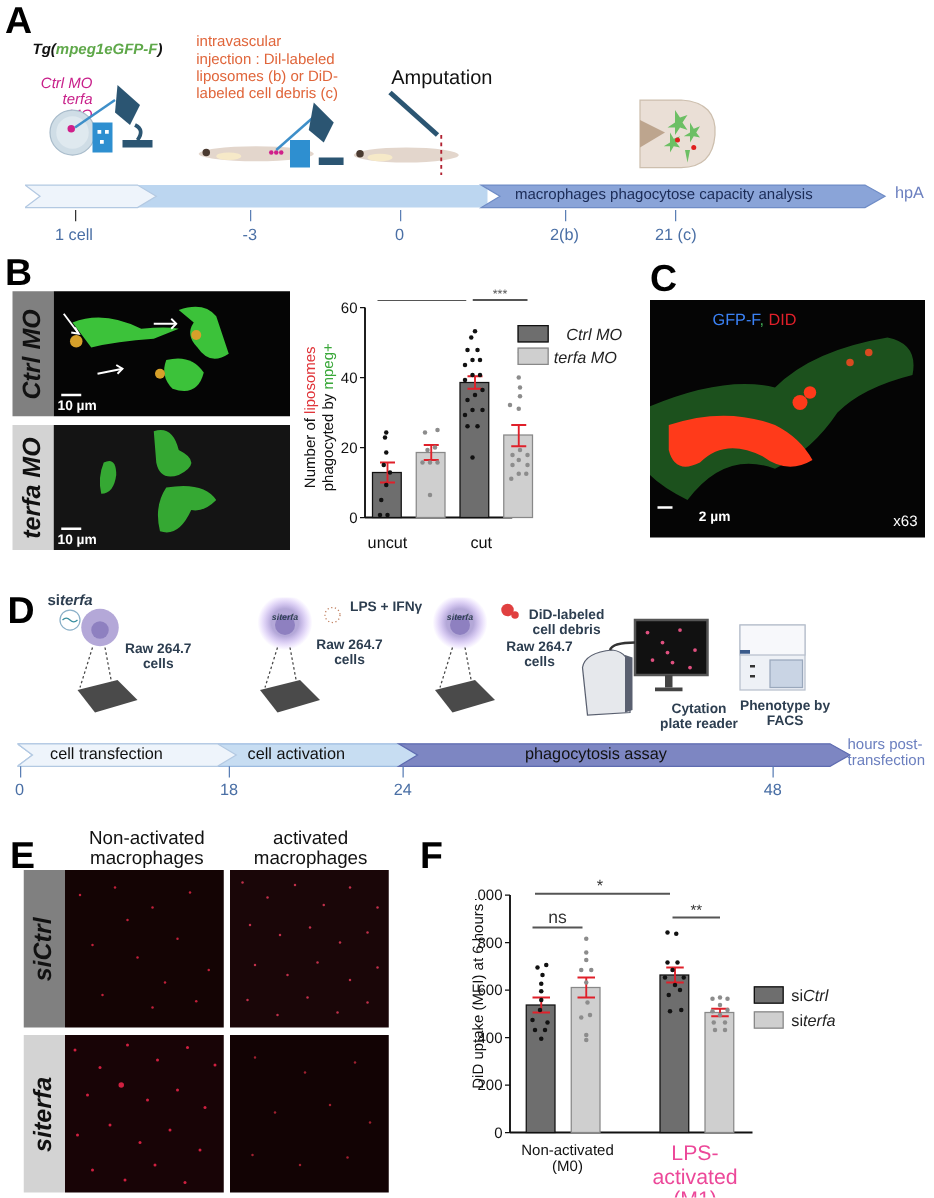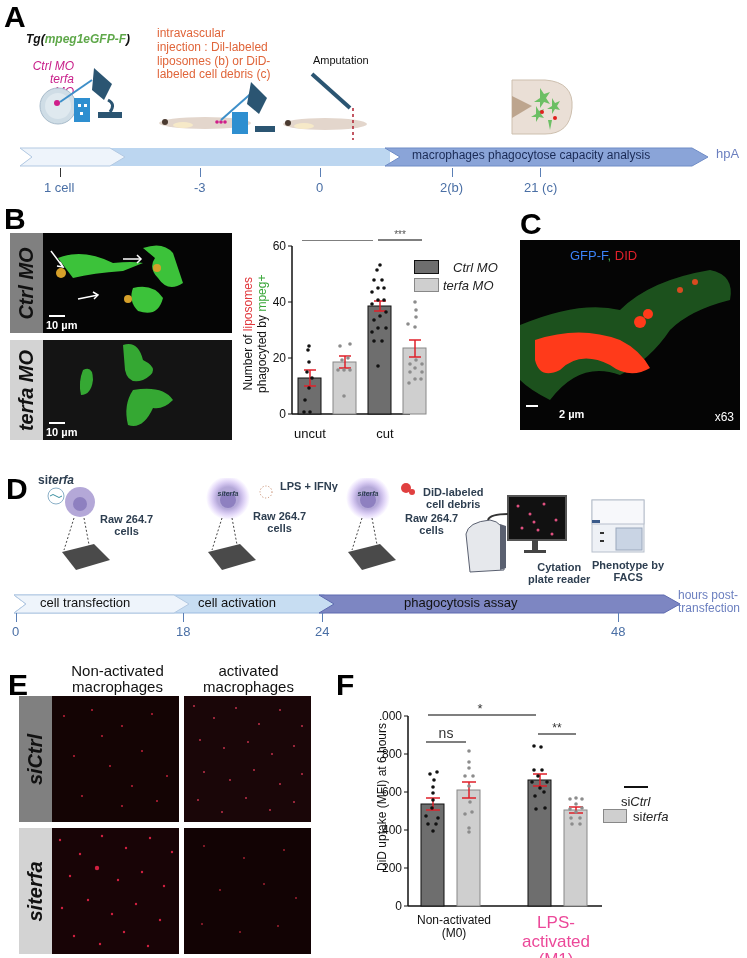--- a/index.html
+++ b/index.html
@@ -53,21 +53,21 @@
     <circle cx="10" cy="42" r="3" fill="#4a3a30"></circle>
     <ellipse cx="28" cy="45" rx="10" ry="3" fill="#f6e9c8"></ellipse>
     <circle cx="62" cy="42" r="1.8" fill="#d01f8a"></circle>
       <circle cx="66" cy="42" r="1.8" fill="#d01f8a"></circle>
       <circle cx="70" cy="42" r="1.8" fill="#d01f8a"></circle>
     <line x1="66" y1="40" x2="100" y2="10" stroke="#3e8fc9" stroke-width="2"></line>
     <rect x="77" y="32" width="16" height="22" fill="#2e8fd0"></rect>
     <path d="M96 2 L112 18 L104 34 L92 24 Z" fill="#2b5572"></path>
     <rect x="100" y="46" width="20" height="6" fill="#2b5572"></rect>
   </svg>
-  <div class="abs" style="left:313px;top:54px;font-size:11px;color:#111;">Amputation</div>
+  <div class="abs" style="left:313px;top:54px;font-size:16px;color:#111;">Amputation</div>
   <svg class="abs" style="left:280px;top:70px" width="110" height="70">
     <line x1="32" y1="4" x2="70" y2="38" stroke="#2b5572" stroke-width="4"></line>
     <ellipse cx="45" cy="54" rx="42" ry="6" fill="#e3d6cc"></ellipse>
     <circle cx="8" cy="53" r="3" fill="#4a3a30"></circle>
     <ellipse cx="24" cy="56" rx="10" ry="3" fill="#f6e9c8"></ellipse>
     <line x1="73" y1="38" x2="73" y2="70" stroke="#b02030" stroke-width="1.5" stroke-dasharray="3 3"></line>
   </svg>
   <svg class="abs" style="left:510px;top:78px" width="65" height="58">
     <path d="M2 2 L35 2 Q64 4 62 30 Q60 56 35 56 L2 56 Z" fill="#eadfd6" stroke="#cdbfae"></path>
     <path d="M2 18 L22 28 L2 40 Z" fill="#bda58e"></path>
@@ -357,21 +357,21 @@
       <div>FACS</div>
     </div>
 
   <svg class="abs" style="left:14px;top:593px" width="670" height="22">
     <polygon points="0,2 310,2 325,11 310,20 0,20 12,11" fill="#c7ddf2" stroke="#9cbbe0"></polygon>
     <polygon points="0,2 160,2 175,11 160,20 0,20 12,11" fill="#eef4fb" stroke="#b3c9e2"></polygon>
     <polygon points="305,2 650,2 666,11 650,20 305,20 320,11" fill="#7d86c2" stroke="#5e6bb0"></polygon>
   </svg>
   <div class="abs" style="left:40px;top:595px;font-size:13px;color:#111;">cell transfection</div>
   <div class="abs" style="left:198px;top:595px;font-size:13px;color:#111;">cell activation</div>
-  <div class="abs" style="left:404px;top:595px;font-size:13px;color:#111;">phagocytosis assay</div>
+  <div class="abs" style="left:420px;top:595px;font-size:13px;color:#111;">phagocytosis assay</div>
   <div class="abs" style="left:678px;top:589px;font-size:12px;color:#6b7fbf;line-height:1.05;">
       <div>hours post-</div>
       <div>transfection</div>
     </div>
   <div class="tick" style="left:16px;top:613px;height:9px;"></div>
   <div class="tick" style="left:183px;top:613px;height:9px;"></div>
   <div class="tick" style="left:322px;top:613px;height:9px;"></div>
   <div class="tick" style="left:618px;top:613px;height:9px;"></div>
   <div class="timeline-label" style="left:12px;top:624px;">0</div>
   <div class="timeline-label" style="left:176px;top:624px;">18</div>
@@ -573,21 +573,21 @@
   </svg>
   <div class="abs" style="left:404px;top:914px;width:100px;text-align:center;font-size:12px;line-height:1.1;color:#111;">
       <div>Non-activated</div>
       <div>(M0)</div>
     </div>
   <div class="abs" style="left:506px;top:914px;width:100px;text-align:center;font-size:17px;line-height:1.1;color:#ec4899;">
       <div>LPS-activated</div>
       <div>(M1)</div>
     </div>
   <div class="abs" style="left:603px;top:786px;">
-    <div style="display:flex;align-items:center;gap:6px;height:20px;flex-direction:column;">
+    <div style="display:flex;align-items:center;gap:6px;height:20px;">
       <div style="width:24px;height:14px;background:#6e6e6e;border:1px solid #111;"></div>
       <span style="font-size:13px;"><span>si</span><i>Ctrl</i></span>
     </div>
     <div style="display:flex;align-items:center;gap:6px;height:20px;">
       <div style="width:24px;height:14px;background:#cfcfcf;border:1px solid #888;"></div>
       <span style="font-size:13px;"><span>si</span><i>terfa</i></span>
     </div>
   </div>
 </div>
 

